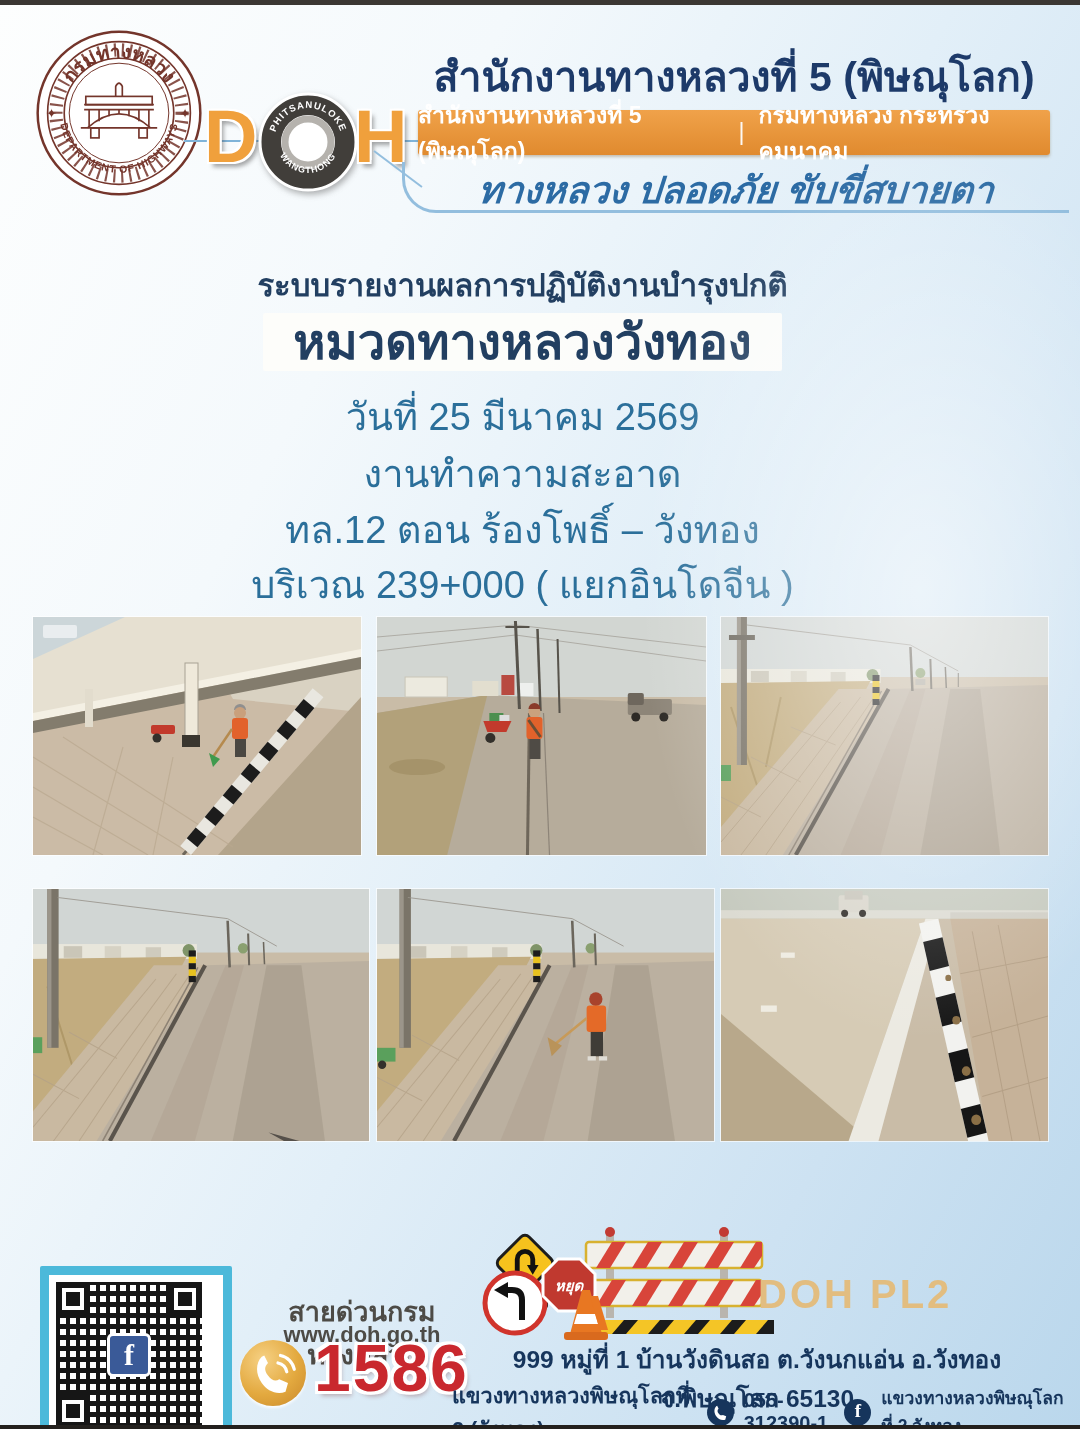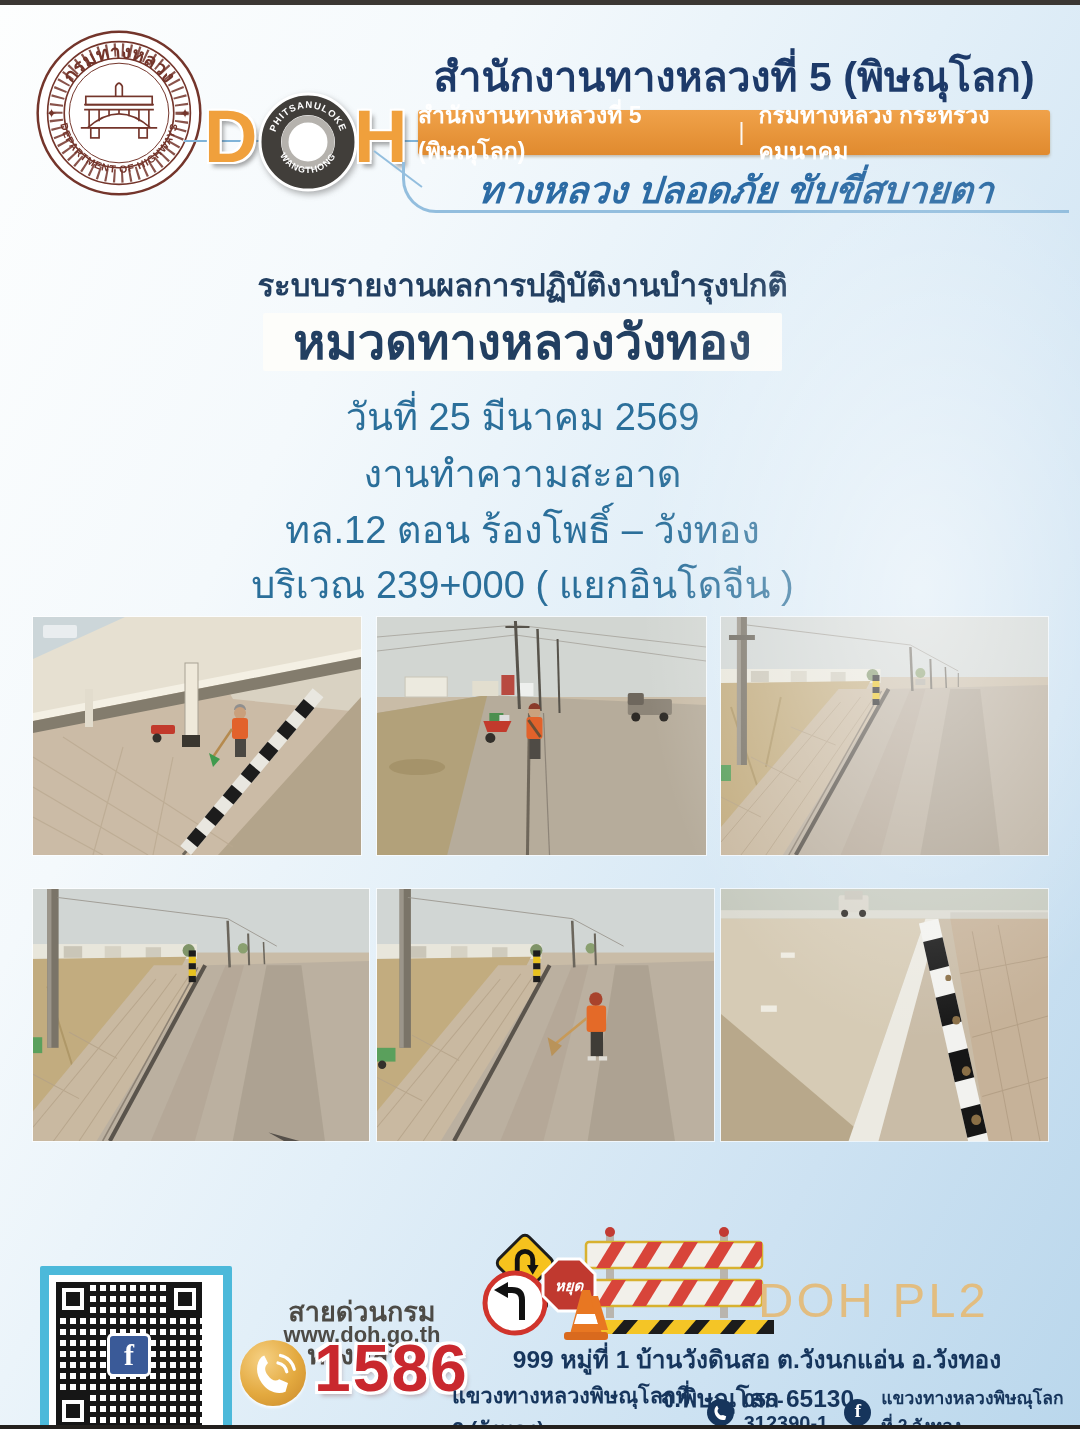--- a/index.html
+++ b/index.html
@@ -70,21 +70,21 @@
   .hotline-num{left:314px;top:1330px;font-size:66px;font-weight:800;color:#c9282e;letter-spacing:2px;
     text-shadow:-3px -3px 0 #fff,3px -3px 0 #fff,-3px 3px 0 #fff,3px 3px 0 #fff,0 -3px 0 #fff,0 3px 0 #fff,-3px 0 0 #fff,3px 0 0 #fff,3px 5px 4px rgba(120,60,60,.35);}
   .signs{left:476px;top:1226px;width:300px;height:118px;font-style:italic;}
   .sg{position:absolute;}
   .sg-diamond{left:18px;top:6px;width:62px;height:62px;}
   .sg-plate{left:28px;top:62px;width:40px;height:16px;background:#f2c31e;border:2px solid #222;border-radius:2px;}
   .sg-stop{left:64px;top:30px;width:58px;height:58px;}
   .sg-circle{left:6px;top:44px;width:66px;height:66px;}
   .sg-cone{left:84px;top:60px;width:52px;height:56px;}
   .sg-barricade{left:92px;top:0;width:214px;height:116px;}
-  .doh-unit{left:758px;top:1272px;font-size:49px;font-weight:400;color:#e2bd80;letter-spacing:3px;}
+  .doh-unit{left:758px;top:1272px;font-size:40px;font-weight:700;color:#e2bd80;letter-spacing:3px;}
   .addr{left:452px;top:1340px;width:610px;font-size:24.5px;font-weight:700;color:#16355c;text-align:center;}
   .office-row{left:452px;top:1378px;width:620px;display:flex;align-items:center;gap:10px;color:#16355c;}
   .office-name{font-size:21.5px;font-weight:700;}
   .mini-badge{width:27px;height:27px;border-radius:50%;background:#16355c;flex:0 0 auto;position:relative;}
   .mini-badge svg{position:absolute;left:4px;top:4px;width:19px;height:19px;}
   .mini-badge .fglyph{position:absolute;left:0;top:1px;width:27px;text-align:center;color:#fff;
     font-size:19px;font-weight:700;font-family:"Liberation Serif",serif;}
   .office-phone{font-size:20px;font-weight:700;}
   .office-fb{font-size:17.5px;font-weight:700;}
 </style>

